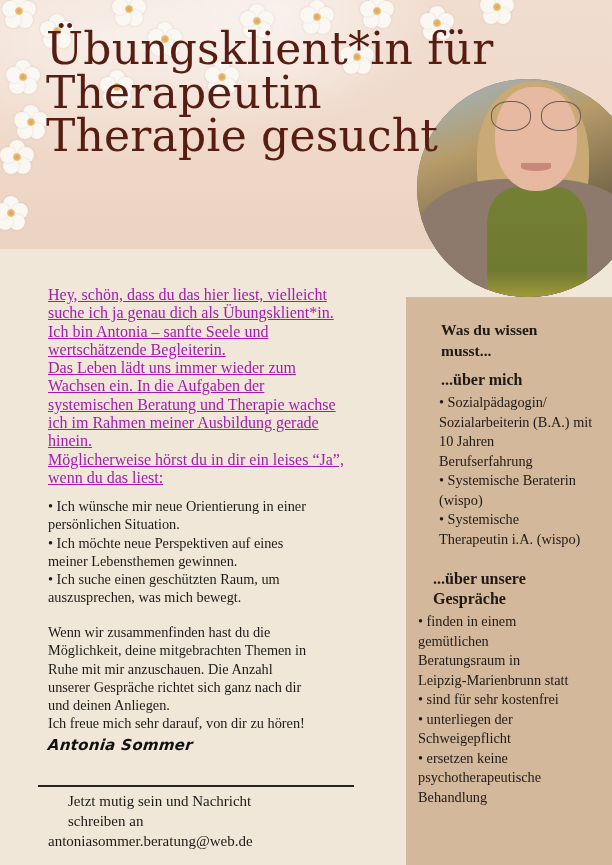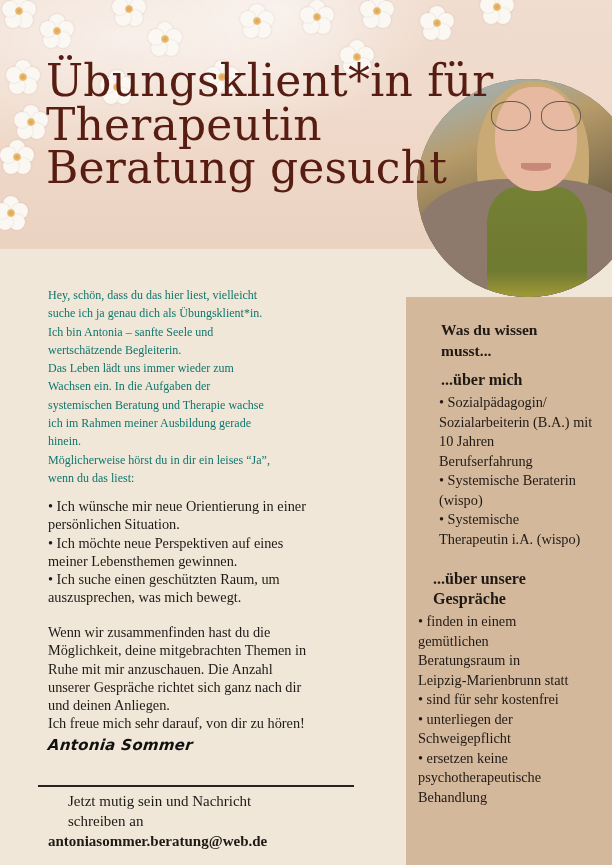--- a/index.html
+++ b/index.html
@@ -78,47 +78,46 @@
       background: linear-gradient(180deg, #748034 0%, #6f7a31 70%, #b3a53a 100%);
       border-radius: 30% 30% 0 0;
     }
     
     .title {
       position: absolute; left: 46px; top: 27px; width: 480px;
       font-family: "DejaVu Serif", "Liberation Serif", serif;
       font-size: 44px; line-height: 43.6px; letter-spacing: 0.2px;
       color: #571d12; font-weight: normal;
       z-index: 5;
-      margin-top: 32px;
     }
     .title div { white-space: nowrap; }
     
     .intro {
       position: absolute; left: 48px; top: 286px; width: 305px;
-      font-size: 12px; line-height: 18.3px; color: #0f766e;
+      font-size: 16px; line-height: 18.3px; color: #a21caf; text-decoration: underline;
     }
     .intro p { white-space: pre-line; }
     .bullets { position: absolute; left: 48px; top: 497px; width: 310px; font-size: 14.3px; line-height: 18.3px; }
     .bullets div { white-space: pre-line; }
     .closing { position: absolute; left: 48px; top: 623px; width: 310px; font-size: 14.3px; line-height: 18.3px; }
     .closing p { white-space: pre-line; }
     .signature {
       position: absolute; left: 48px; top: 736px;
       font-family: "DejaVu Sans", sans-serif; font-style: italic; font-weight: bold;
       font-size: 15px; letter-spacing: 0.3px; color: #111;
       transform: skewX(-6deg);
     }
     .divider {
       position: absolute; left: 38px; top: 785px; width: 316px; height: 1.5px; background: #2a2420;
     }
     .contact {
       position: absolute; left: 48px; top: 791px; width: 310px;
       font-size: 15px; line-height: 20px; color: #1d1916;
     }
-    .contact .email { display: block; font-weight: bold; }
+    .contact .email { display: block; }
     
     .panel {
       position: absolute; left: 390px; top: 297px; width: 222px; height: 568px;
       background: #d4b89c;
       margin-left: 16px;
     }
     .panel-heading {
       position: absolute; left: 35px; top: 23px; width: 170px;
       font-weight: bold; font-size: 15.5px; line-height: 20.5px; color: #1f1915;
     }
@@ -273,21 +272,21 @@
   <div class="glasses">
       <b></b>
       <b></b>
     </div>
   <div class="mouth"></div>
 </div>
 
 <h1 class="title">
   <div>Übungsklient*in für</div>
   <div>Therapeutin</div>
-  <div>Beratung gesucht</div>
+  <div>Therapie gesucht</div>
 </h1>
 
 <div class="intro">
   <p>Hey, schön, dass du das hier liest, vielleicht
 suche ich ja genau dich als Übungsklient*in.
 Ich bin Antonia – sanfte Seele und
 wertschätzende Begleiterin.
 Das Leben lädt uns immer wieder zum
 Wachsen ein. In die Aufgaben der
 systemischen Beratung und Therapie wachse

